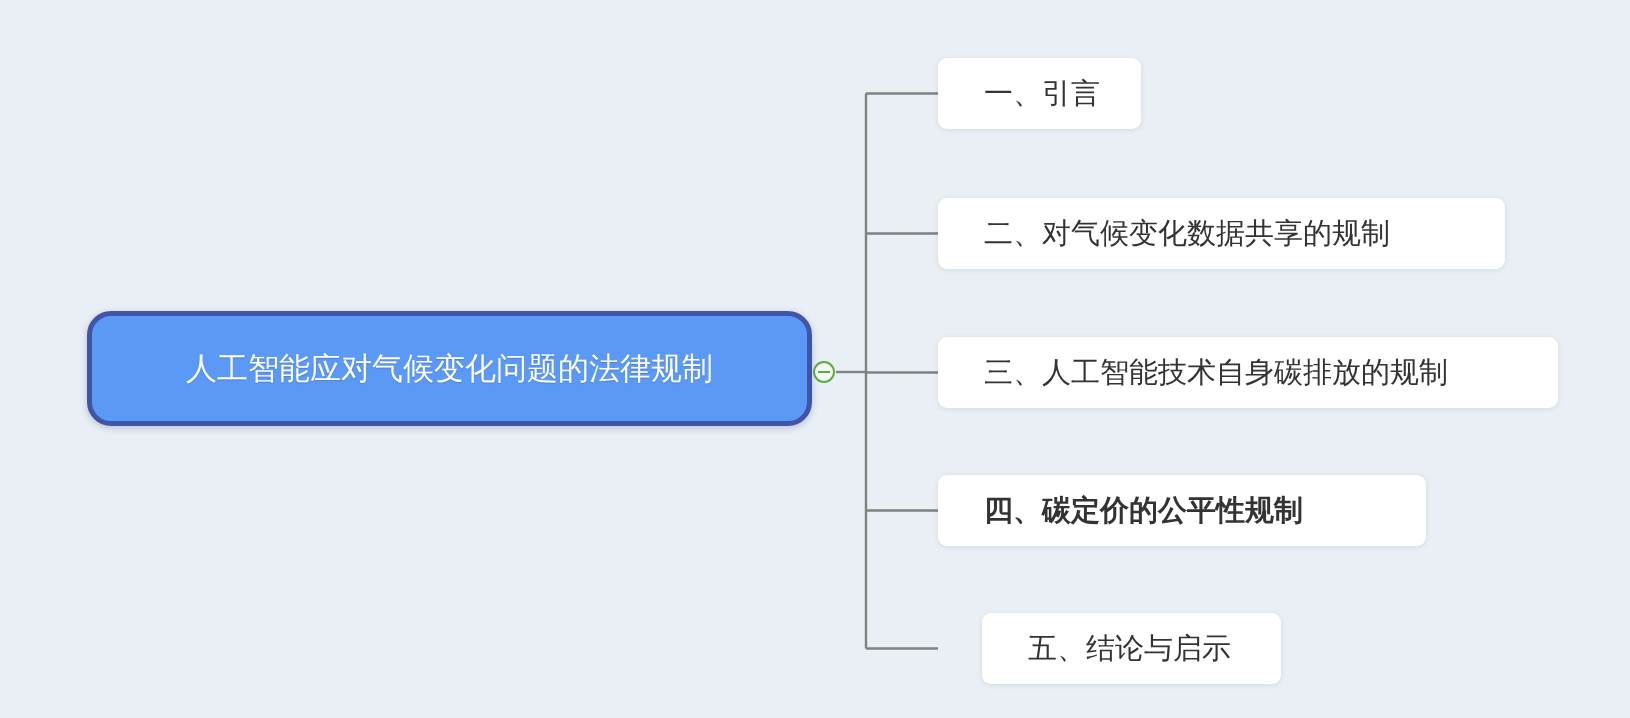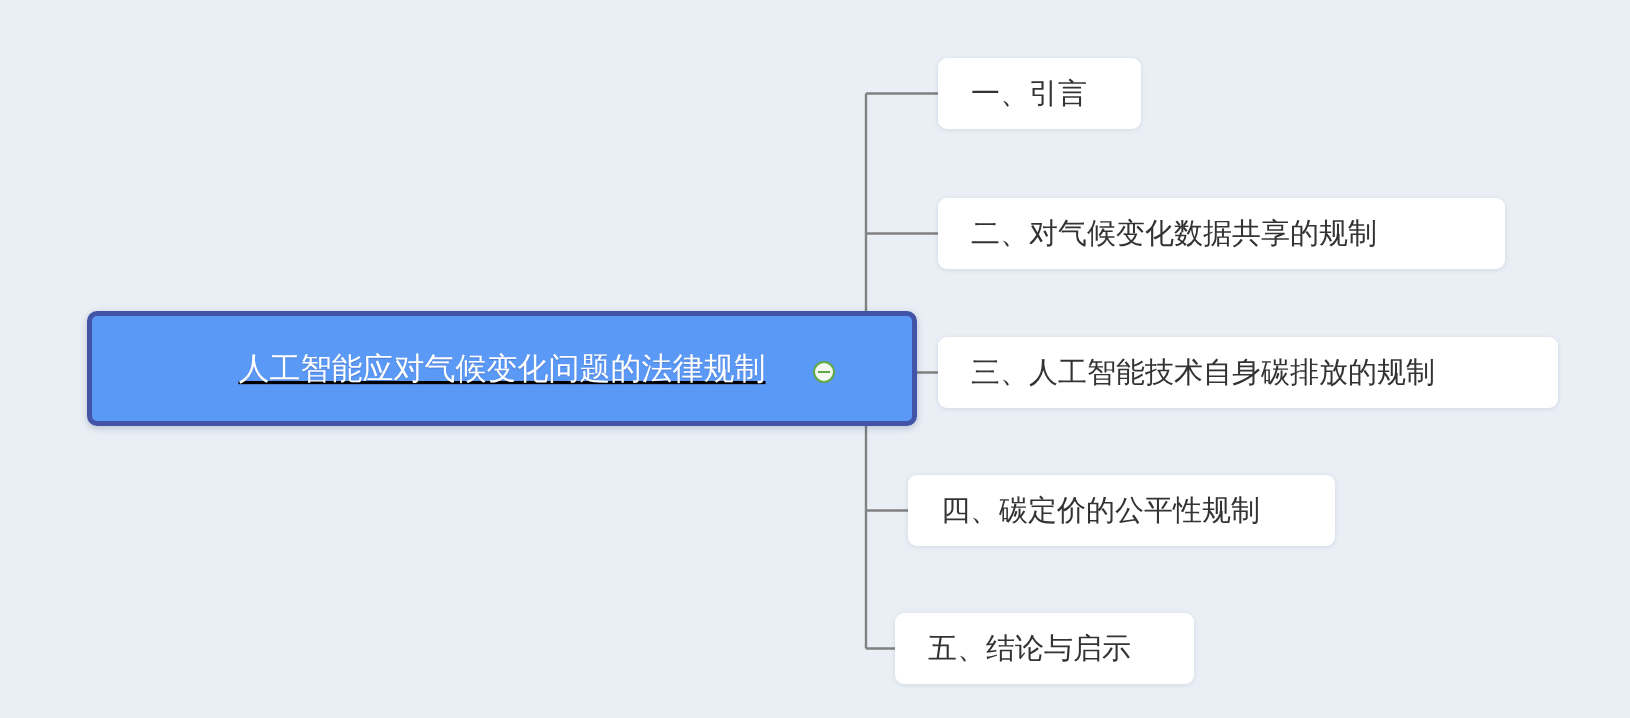--- a/index.html
+++ b/index.html
@@ -20,48 +20,47 @@
     position: absolute;
     left: 0; top: 0;
     width: 1630px;
     height: 718px;
     pointer-events: none;
   }
   .root-node {
     position: absolute;
     left: 87px;
     top: 311px;
-    width: 830px;
+    width: 725px;
     height: 115px;
     box-sizing: border-box;
     background: var(--root-fill, #5B99F6);
     border: 5px solid var(--root-border, #4254A8);
-    border-radius: 10px;
+    border-radius: 24px;
     display: flex;
     align-items: center;
     justify-content: center;
     box-shadow: 0 2px 7px rgba(40, 60, 120, 0.25);
     cursor: pointer;
-    text-decoration: underline;
   }
   .root-node .root-label {
     color: var(--root-text, #FFFFFF);
     font-size: 31px;
     white-space: nowrap;
     text-shadow: 0 1px 1px rgba(60,80,140,0.35);
   }
   .branch-node {
     position: absolute;
     box-sizing: border-box;
     height: 71px;
     background: var(--branch-fill, #FFFFFF);
     border-radius: 9px;
     display: flex;
     align-items: center;
-    padding-left: 33px;
+    padding-left: 46px;
     box-shadow: 0 1px 5px rgba(60, 80, 120, 0.13);
     cursor: pointer;
   }
   .branch-node .branch-label {
     color: var(--branch-text, #333333);
     font-size: 29px;
     white-space: nowrap;
   }
   .collapse-toggle {
     position: absolute;
@@ -110,21 +109,21 @@
   <div id="branches">
       <div class="branch-node" style="left: 938px; top: 58px; width: 203px;">
         <span class="branch-label">一、引言</span>
       </div>
       <div class="branch-node" style="left: 938px; top: 198px; width: 567px;">
         <span class="branch-label">二、对气候变化数据共享的规制</span>
       </div>
       <div class="branch-node" style="left: 938px; top: 337px; width: 620px;">
         <span class="branch-label">三、人工智能技术自身碳排放的规制</span>
       </div>
-      <div class="branch-node" style="left: 908px; top: 475px; width: 427px;">
+      <div class="branch-node" style="left: 938px; top: 475px; width: 488px; font-weight: bold;">
         <span class="branch-label">四、碳定价的公平性规制</span>
       </div>
-      <div class="branch-node" style="left: 895px; top: 613px; width: 299px;">
+      <div class="branch-node" style="left: 982px; top: 613px; width: 299px;">
         <span class="branch-label">五、结论与启示</span>
       </div>
     </div>
 
 </div>
 
 </body></html>

